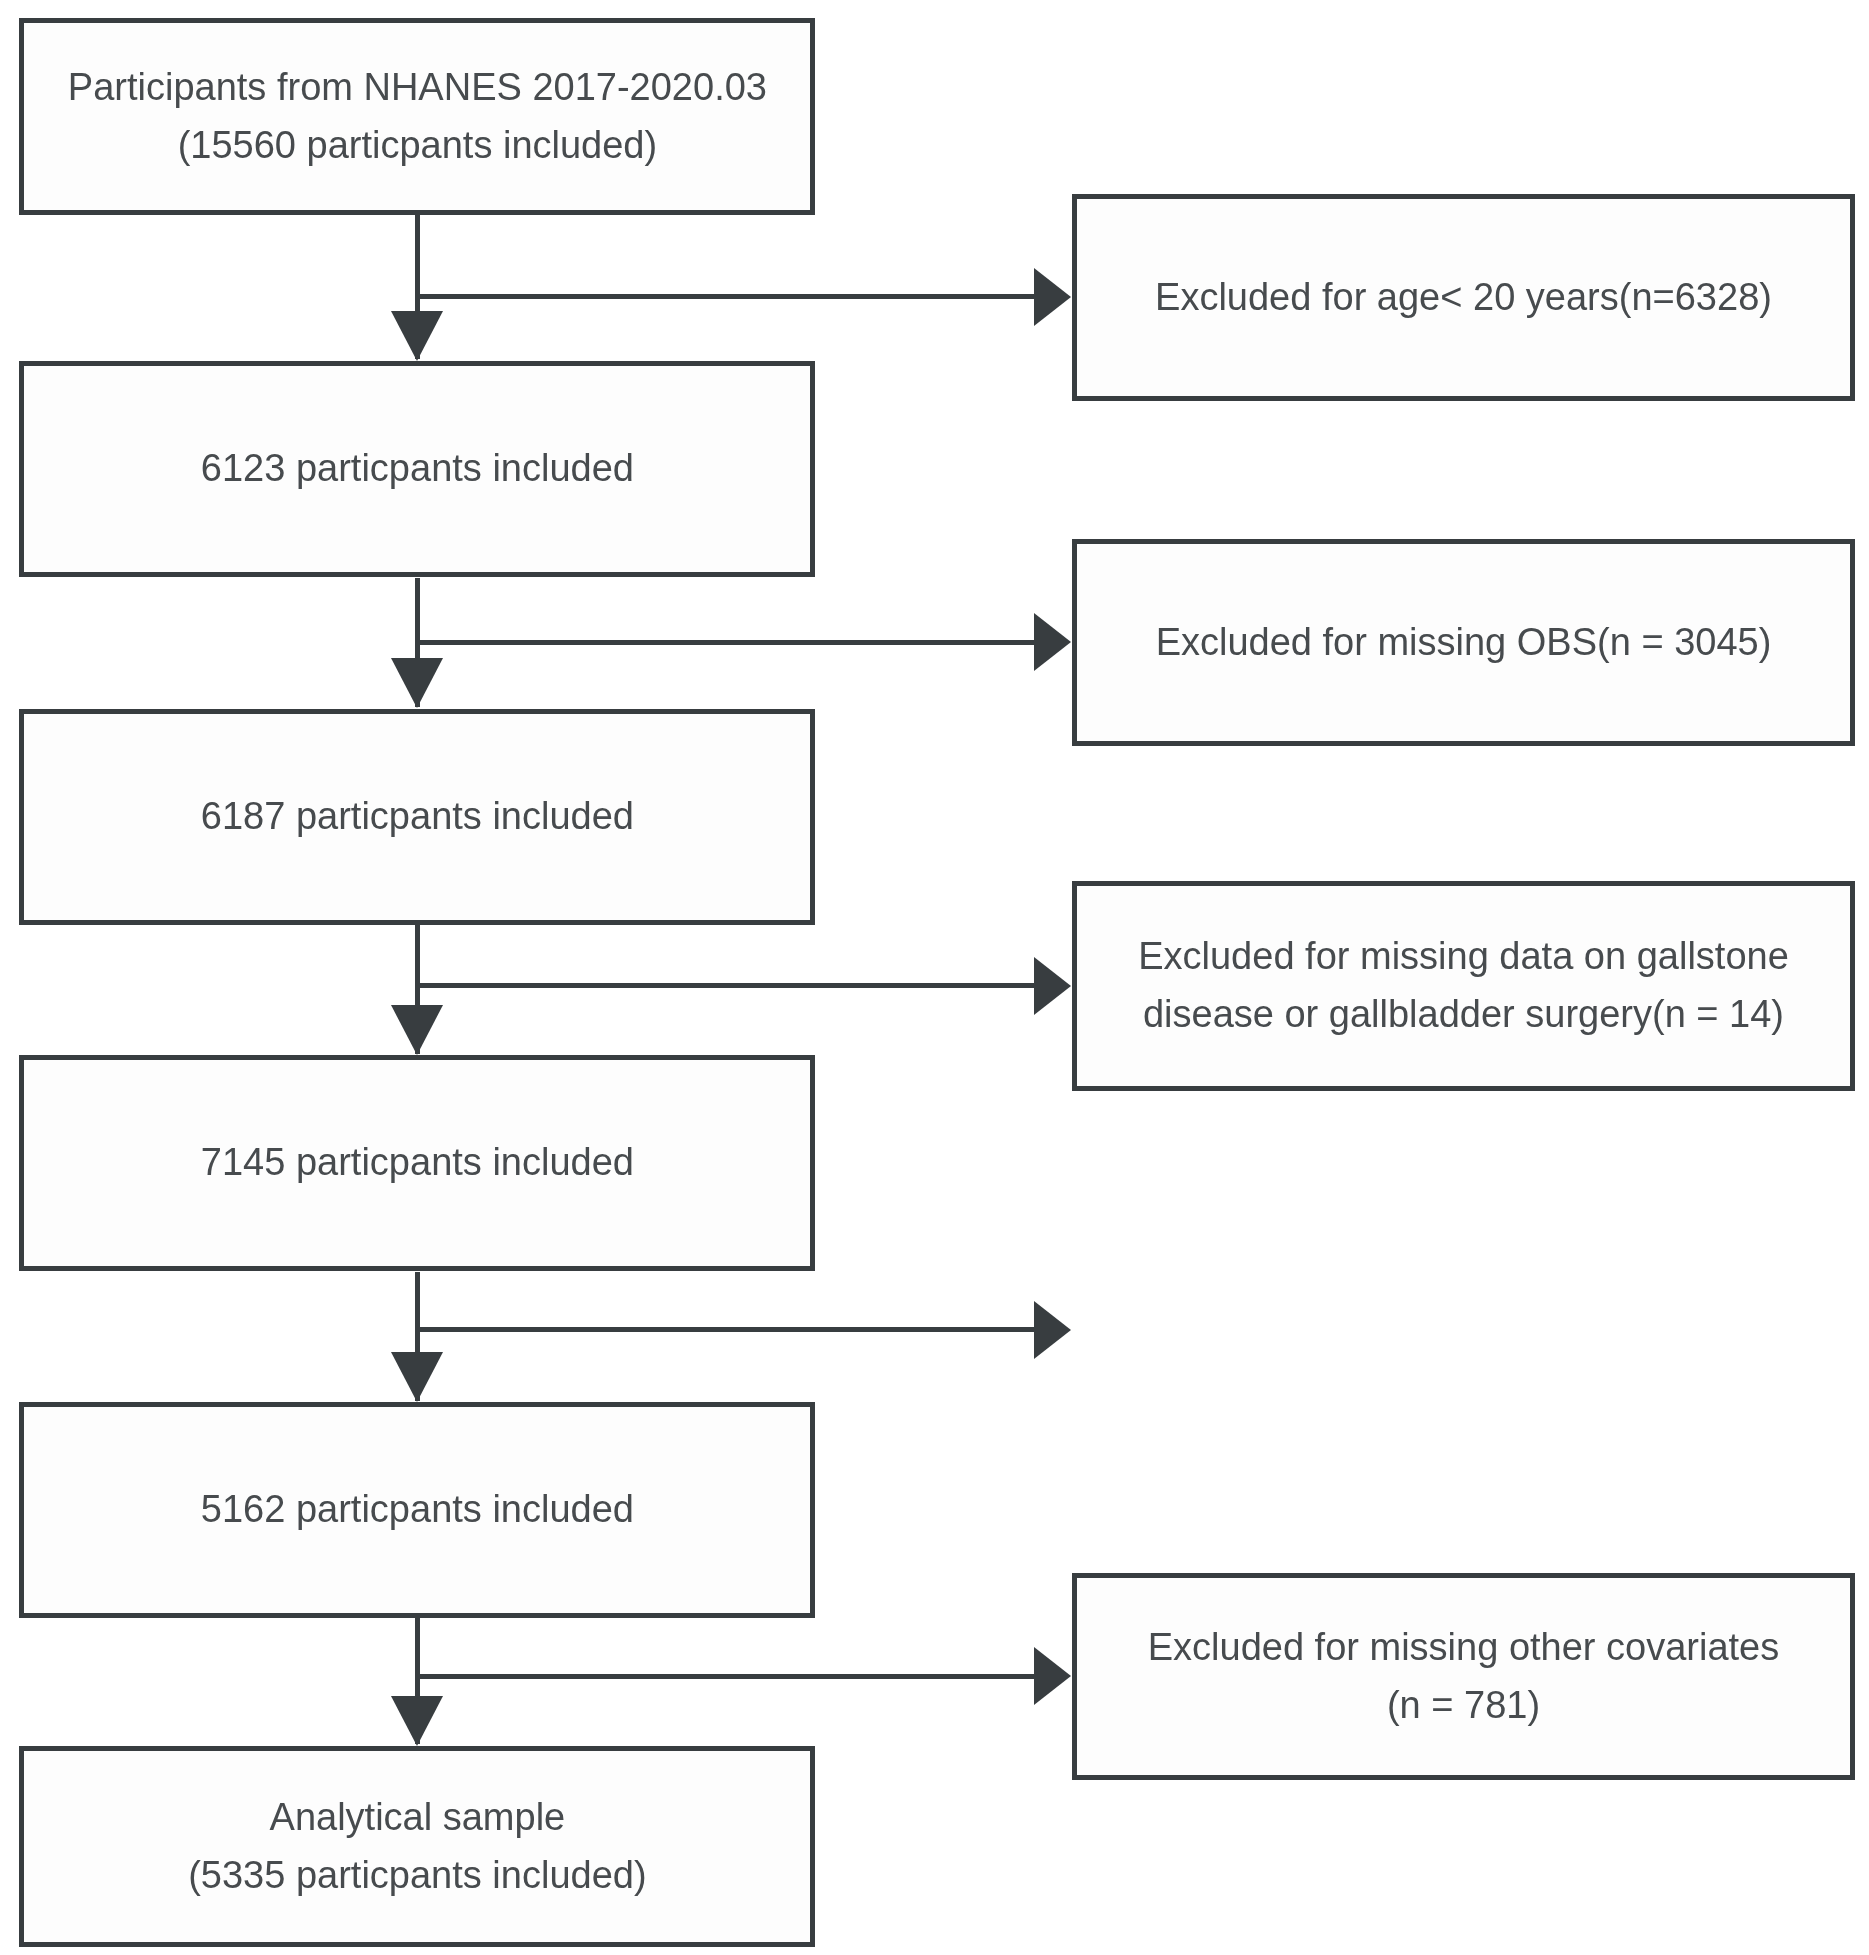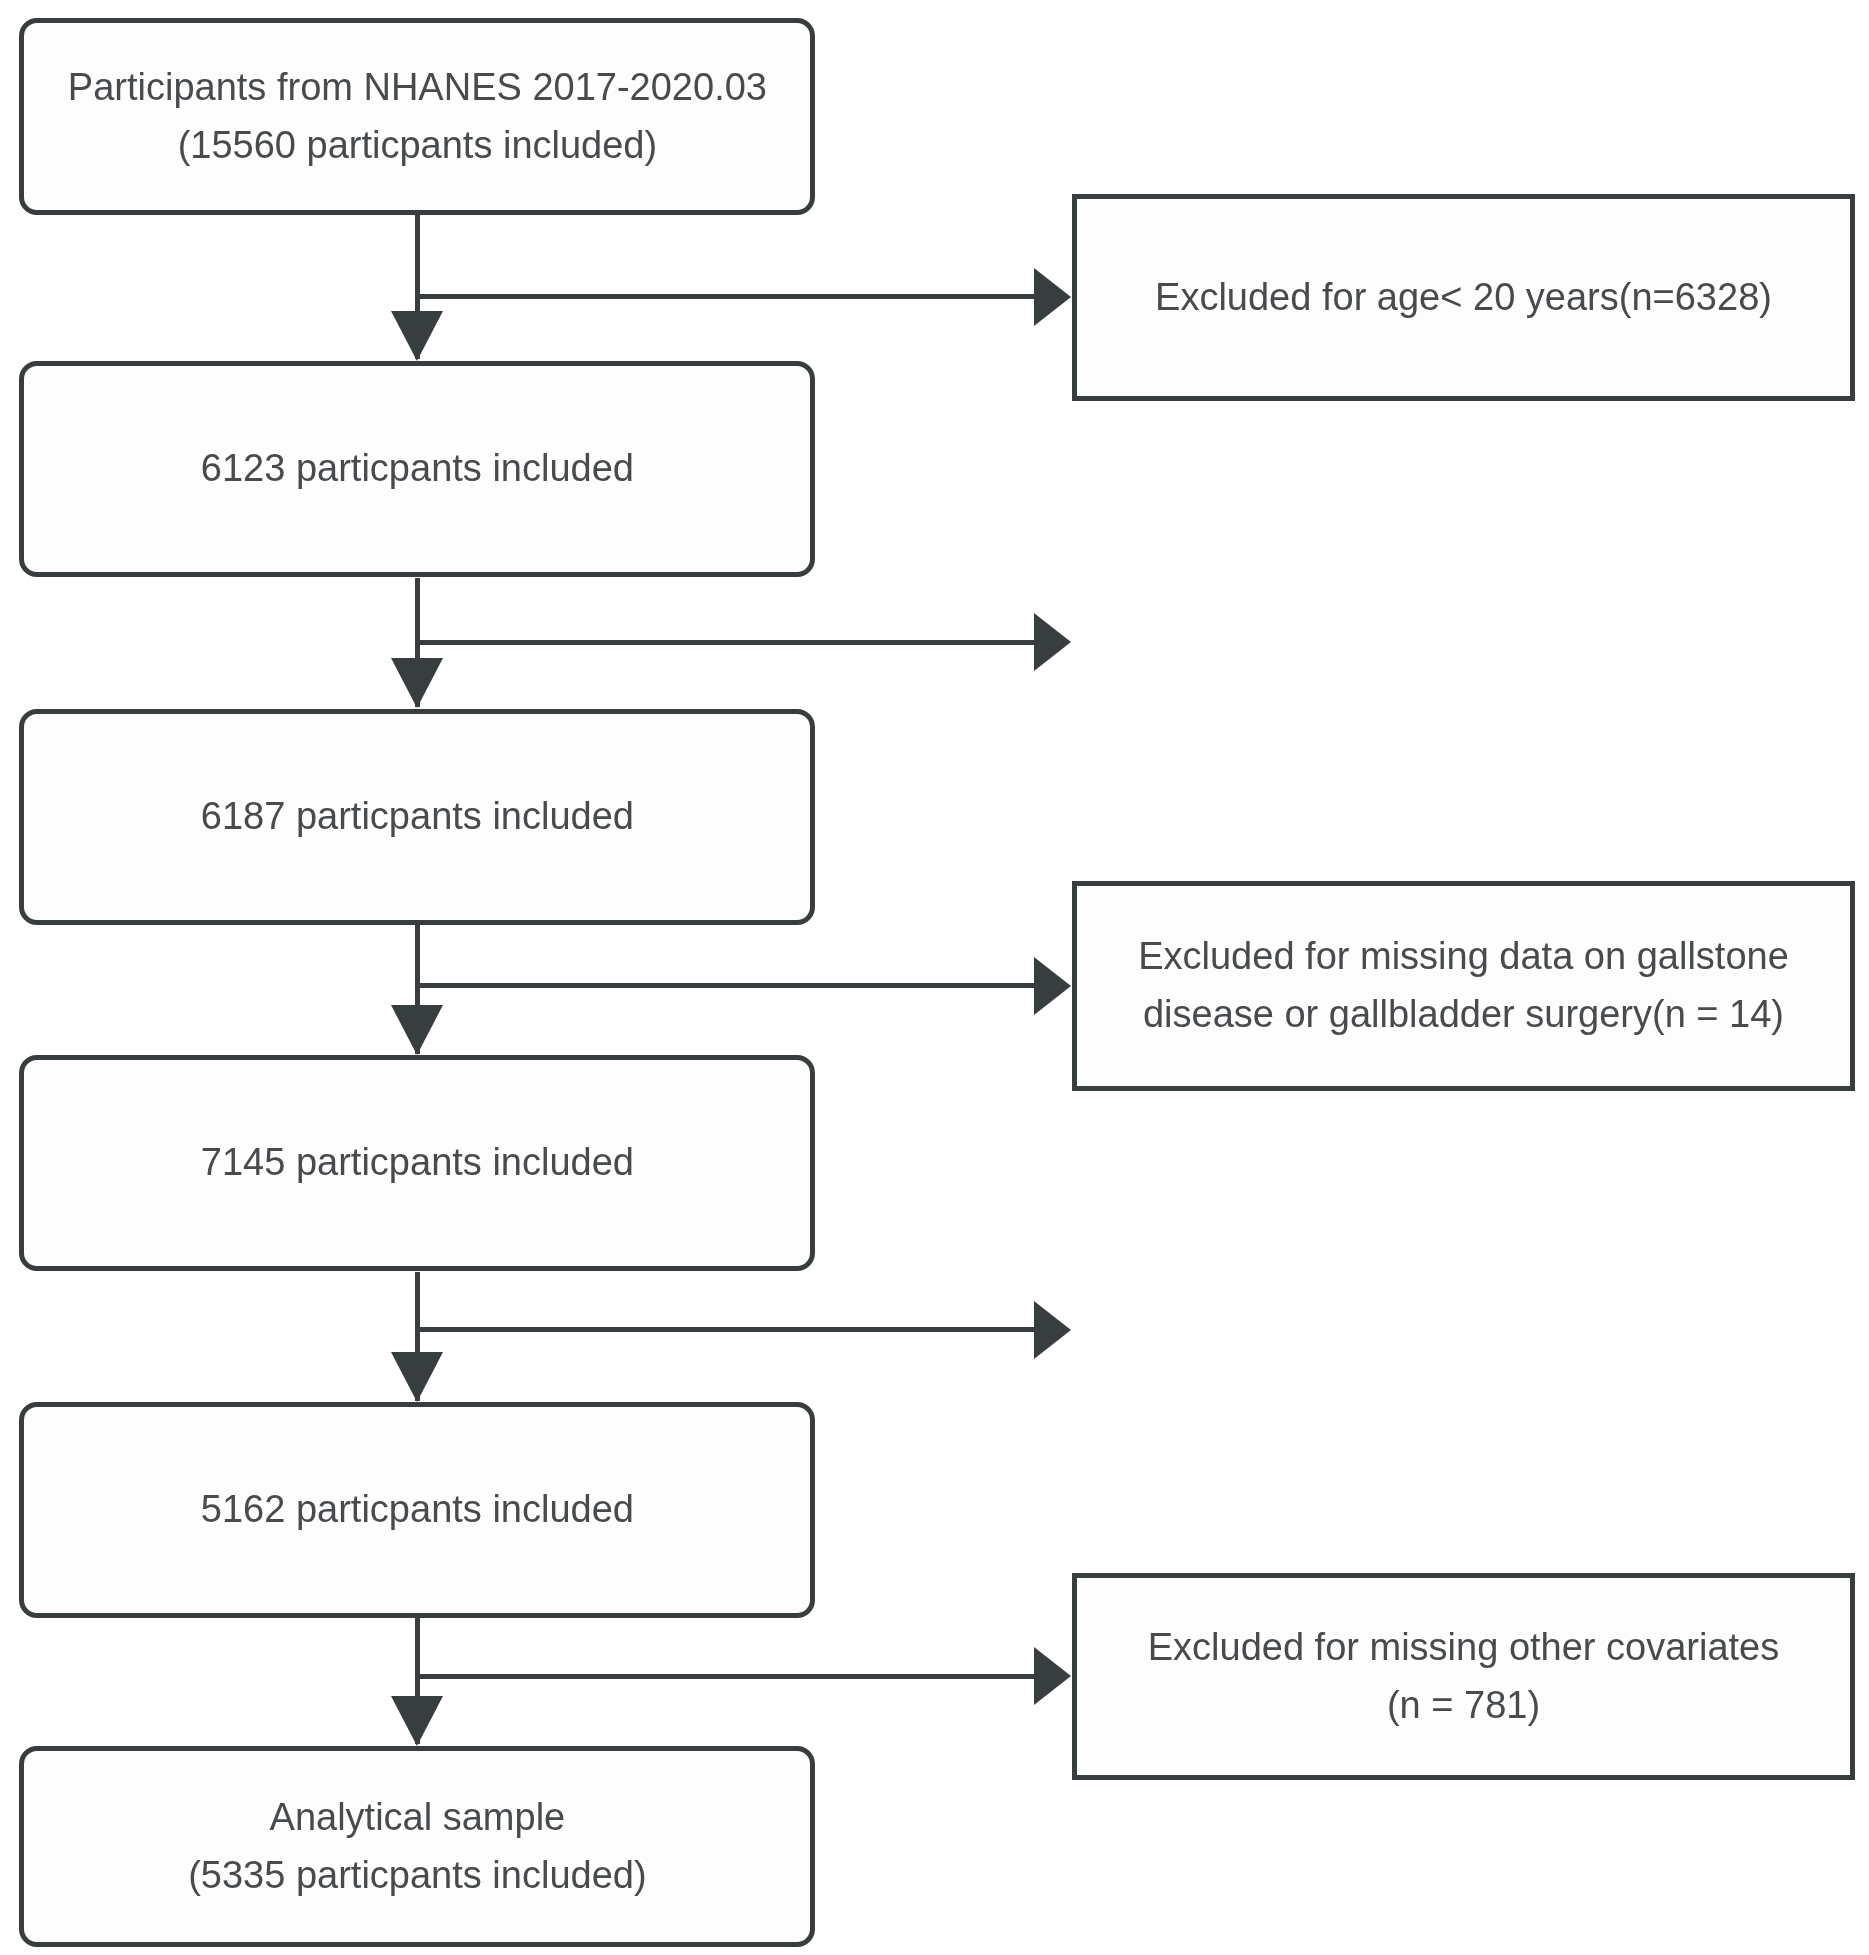--- a/index.html
+++ b/index.html
@@ -23,21 +23,21 @@
     display: flex;
     align-items: center;
     justify-content: center;
     text-align: center;
     white-space: pre-line;
     font-size: 38px;
     line-height: 1.52;
     color: #474b4e;
     padding: 6.5px 13px;
   }
-  .left-col  { left: 19.4px;   width: 796px; border-radius: 18px; }
+  .left-col  { left: 19.4px;   width: 796px; }
   .right-col { left: 1072px; width: 783px; }
   .vline {
     position: absolute;
     left: 415px;
     width: 5.2px;
     background: #383d40;
   }
   .hline {
     position: absolute;
     left: 415px;
@@ -76,20 +76,21 @@
 
   <div class="box left-col" style="top:1055px;height:216px">7145 particpants included</div>
 
   <div class="box left-col" style="top:1402px;height:216px">5162 particpants included</div>
 
   <div class="box left-col" style="top:1746px;height:201px">Analytical sample
 (5335 particpants included)</div>
 
   <div class="box right-col" style="top:194px;height:207px">Excluded for age&lt; 20 years(n=6328)</div>
 
+  <div class="box right-col" style="top:539px;height:207px">Excluded for missing OBS(n = 3045)</div>
 
   <div class="box right-col" style="top:881px;height:210px">Excluded for missing data on gallstone
 disease or gallbladder surgery(n = 14)</div>
 
 
   <div class="box right-col" style="top:1573px;height:207px">Excluded for missing other covariates
 (n = 781)</div>
 
   <div class="vline" style="top:214px;height:145px"></div>
   <div class="head-down" style="top:311px"></div>

